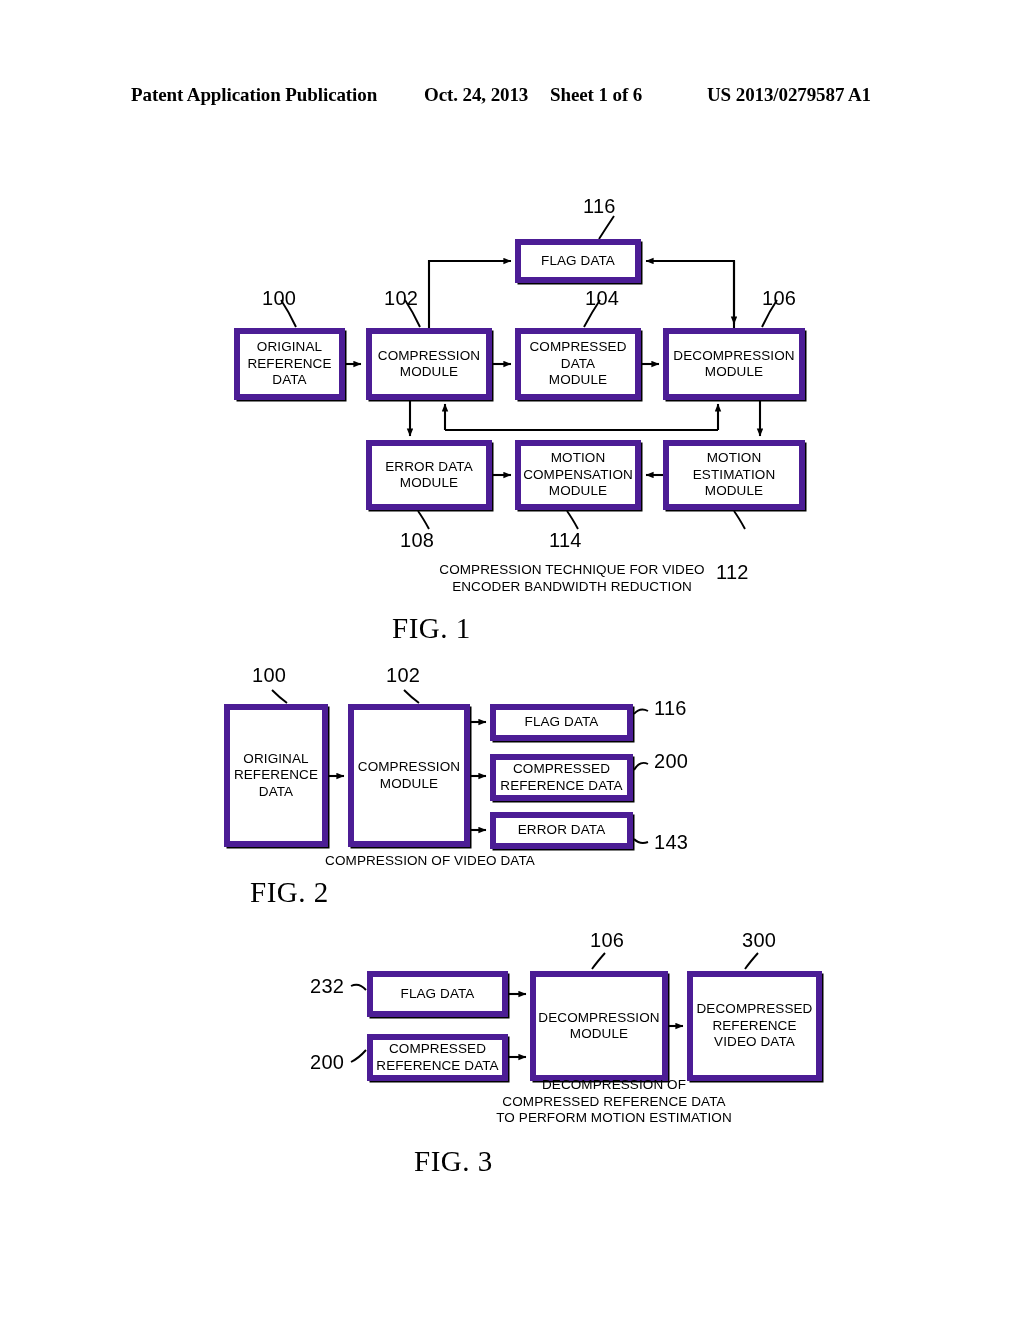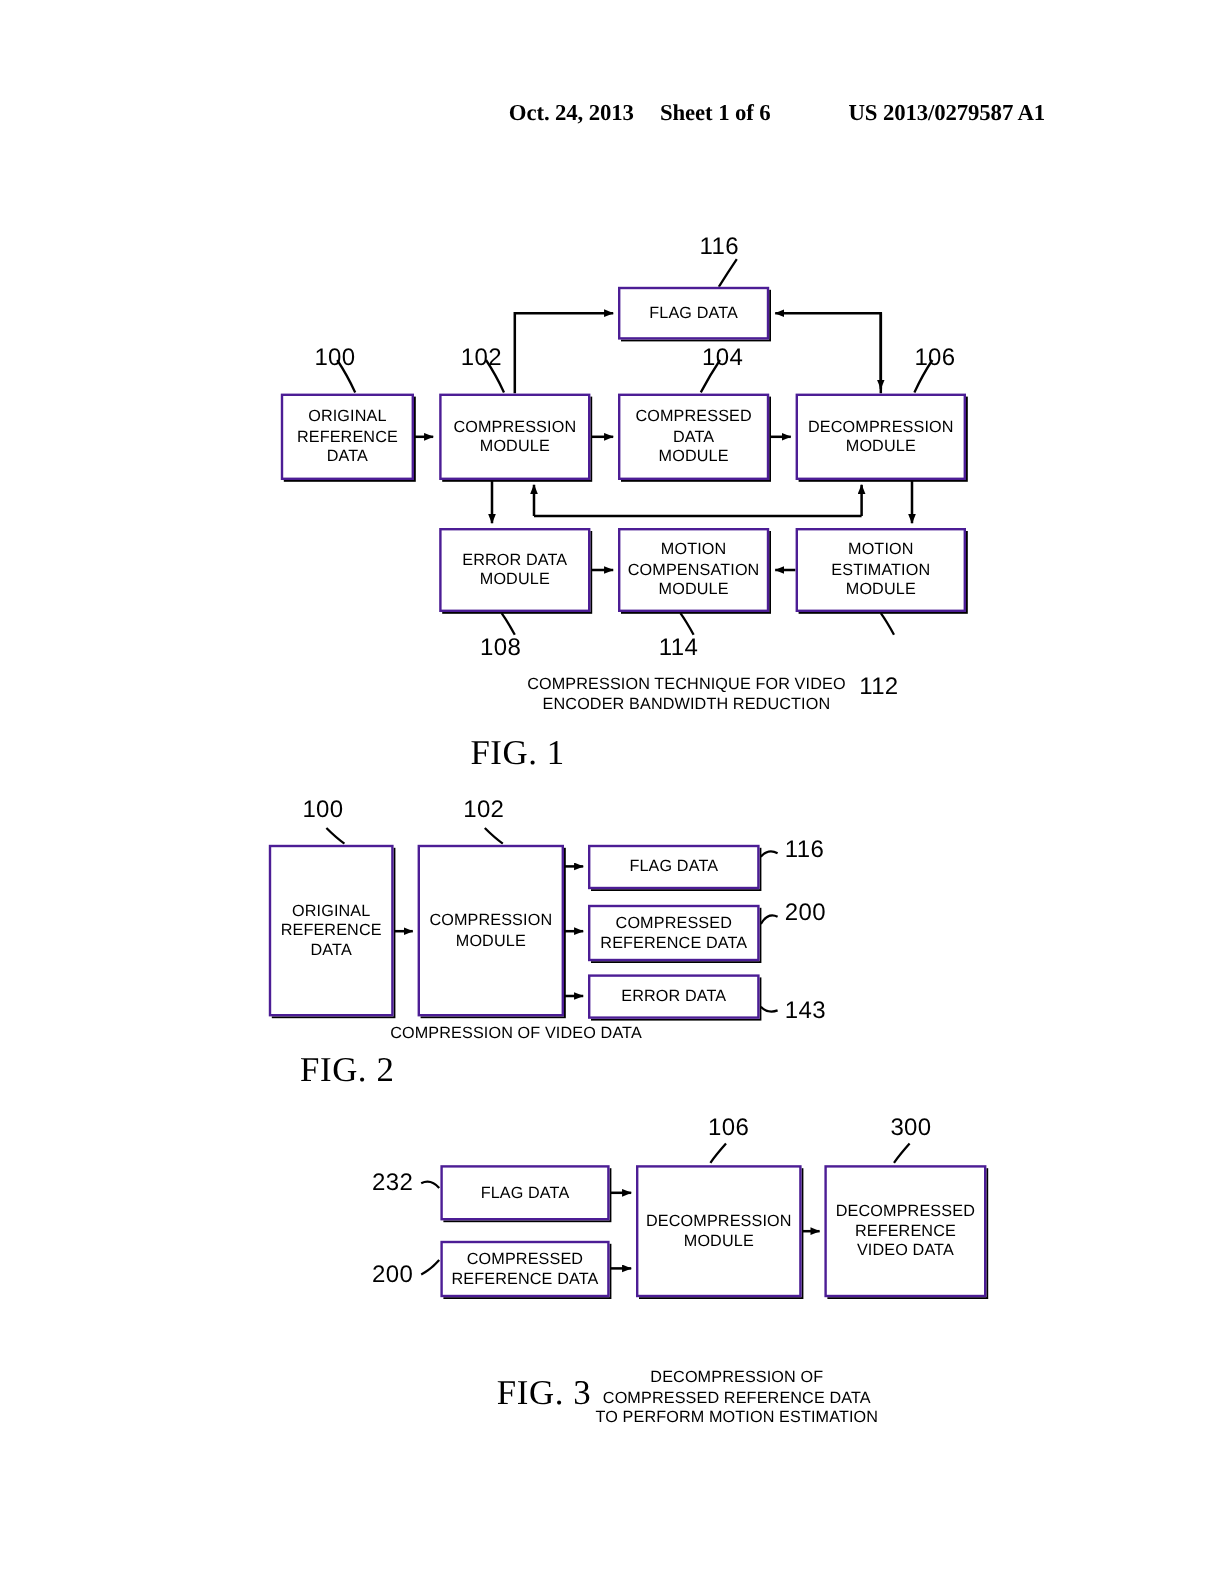--- a/index.html
+++ b/index.html
@@ -42,21 +42,21 @@
     top: 0;
     width: 1024px;
     height: 1320px;
     pointer-events: none;
   }
 
   
   .blk {
     position: absolute;
     box-sizing: border-box;
-    border: 2px solid #4c1d95;
+    border: 6px solid #4c1d95;
     background: #fff;
     display: flex;
     align-items: center;
     justify-content: center;
     text-align: center;
     font-size: 13.5px;
     line-height: 16.5px;
     letter-spacing: 0.1px;
     
     box-shadow: 2px 2px 0 -0.5px #000;
@@ -88,20 +88,21 @@
     font-size: 29px;
     line-height: 32px;
     letter-spacing: 0.5px;
     white-space: nowrap;
   }
 </style>
 </head>
 <body>
 
 <div id="page-header">
+  <span class="hdr-left">Patent Application Publication</span>
   <span class="hdr-mid">Oct. 24, 2013</span>
   <span class="hdr-sheet">Sheet 1 of 6</span>
   <span class="hdr-right">US 2013/0279587 A1</span>
 </div>
 
 <svg class="fig-svg" viewBox="0 0 1024 1320" width="1024" height="1320">
   <defs>
     <marker id="ah" markerWidth="9" markerHeight="9" refX="7.6" refY="3.2" orient="auto" markerUnits="userSpaceOnUse">
       <path d="M0,0 L8,3.2 L0,6.4 z" fill="#000"></path>
     </marker>
@@ -274,17 +275,17 @@
   </div>
   <div class="refnum" style="left:590px; top:930px;">106</div>
 
   <div class="blk" style="left:687px; top:971px; width:135px; height:110px;">
     <span style="white-space: pre-line;">DECOMPRESSED
 REFERENCE
 VIDEO DATA</span>
   </div>
   <div class="refnum" style="left:742px; top:930px;">300</div>
 
-  <div class="figcap" style="left: 414px; top: 1140px; width: 400px; white-space: pre-line;">DECOMPRESSION OF
+  <div class="figcap" style="left: 414px; top: 1077px; width: 400px; white-space: pre-line;">DECOMPRESSION OF
 COMPRESSED REFERENCE DATA
 TO PERFORM MOTION ESTIMATION</div>
   <div class="figlabel" style="left:414px; top:1145px; width:400px;">FIG. 3</div>
 </div>
 
 </body></html>

